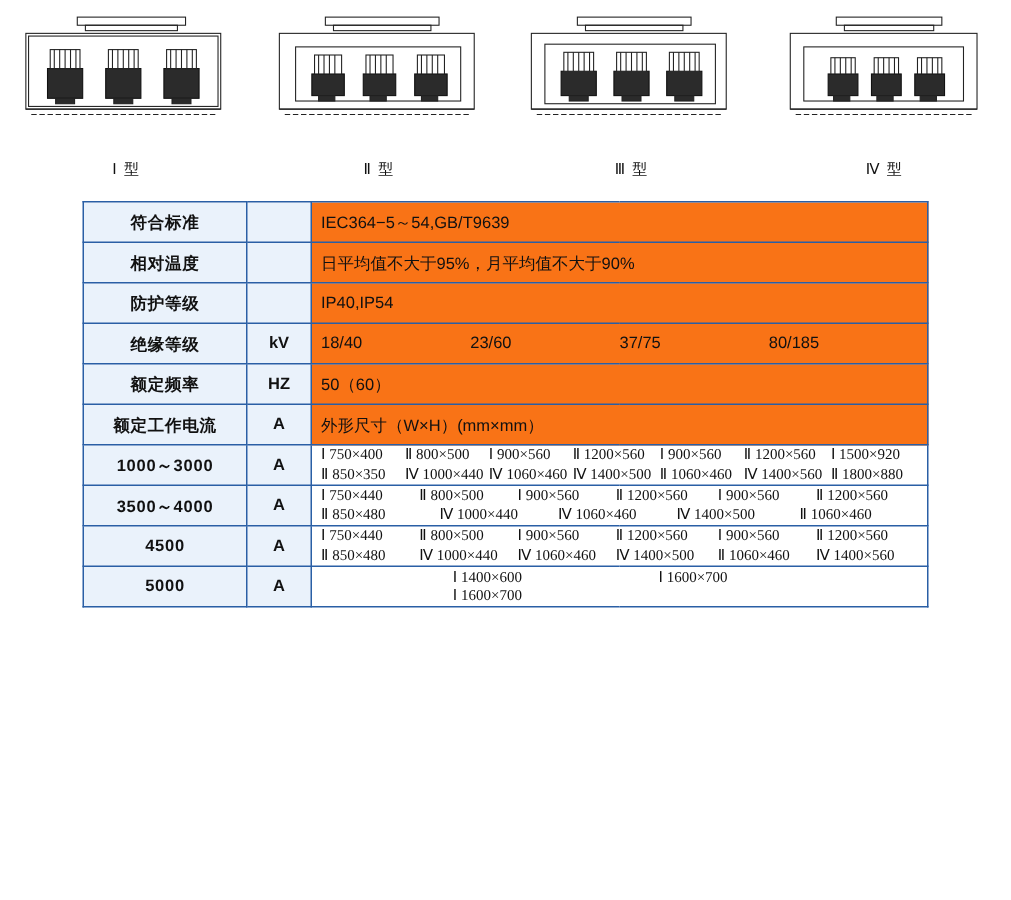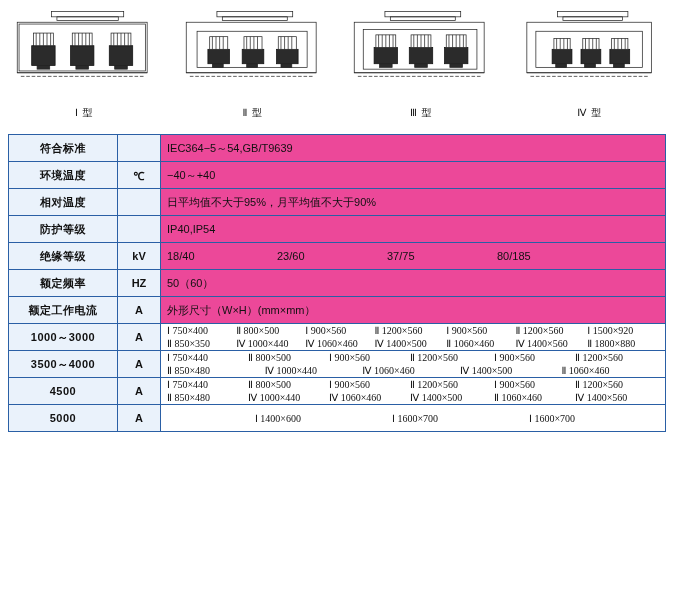--- a/index.html
+++ b/index.html
@@ -36,21 +36,21 @@
     color: #111;
     margin-top: 17px;
     letter-spacing: 1px;
   }
   .dwg {
     display: block;
   }
 
   
   .table-wrap {
-    width: 658px;
+    width: 564px;
     margin: 14px auto 0 auto;
   }
   table.spec {
     border-collapse: collapse;
     width: 100%;
     table-layout: fixed;
   }
   table.spec td {
     border: 1px solid #2a5fa5;
     padding: 0 6px;
@@ -67,21 +67,21 @@
     letter-spacing: 0.5px;
     white-space: nowrap;
   }
   td.unit {
     width: 30px;
     background: #eaf2fb;
     text-align: center;
     font-weight: bold;
   }
   td.val {
-    background: #ec4899;
+    background: #f97316;
     text-align: left;
     padding-left: 10px;
   }
   
   .cols {
     display: flex;
     width: 100%;
   }
   .cols span {
     display: block;
@@ -298,25 +298,20 @@
 <div class="table-wrap">
   <table class="spec">
     <tbody>
 
       <tr>
         <td class="lbl">符合标准</td>
         <td class="unit"></td>
         <td class="val" colspan="4">IEC364−5～54,GB/T9639</td>
       </tr>
 
-      <tr>
-        <td class="lbl">环境温度</td>
-        <td class="unit">℃</td>
-        <td class="val" colspan="4">−40～+40</td>
-      </tr>
 
       <tr>
         <td class="lbl">相对温度</td>
         <td class="unit"></td>
         <td class="val" colspan="4">日平均值不大于95%，月平均值不大于90%</td>
       </tr>
 
       <tr>
         <td class="lbl">防护等级</td>
         <td class="unit"></td>

